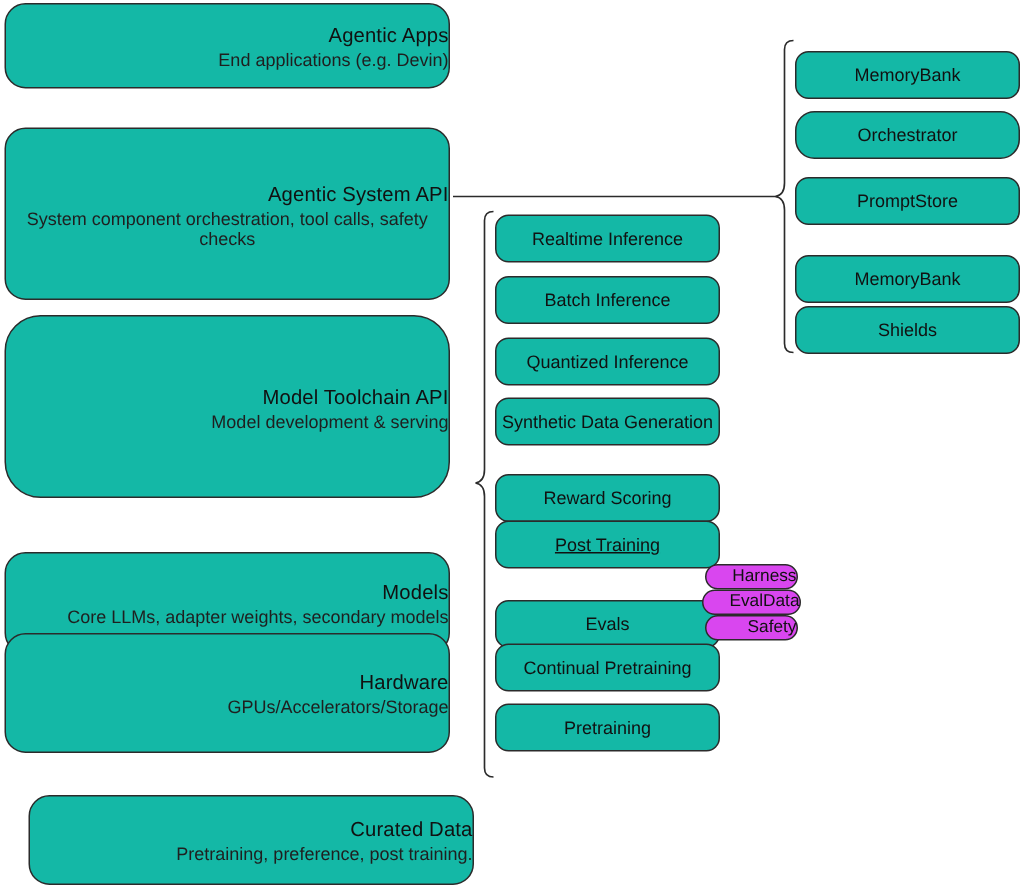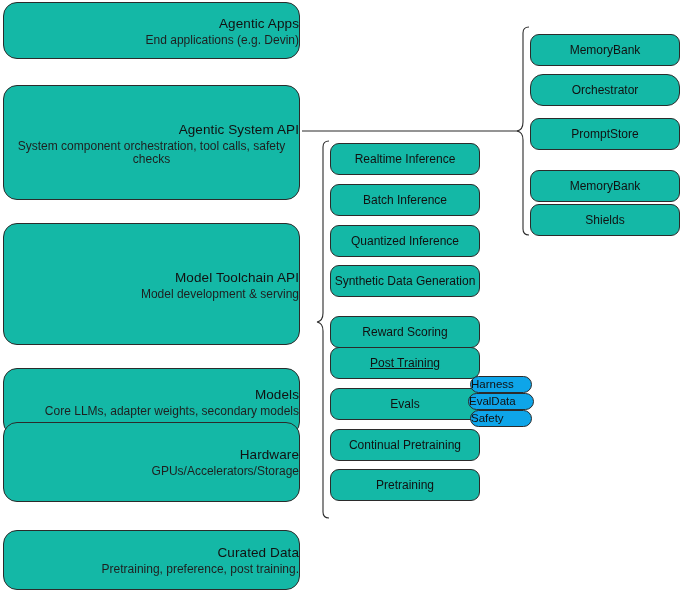--- a/index.html
+++ b/index.html
@@ -56,25 +56,25 @@
   .cap span{display:block;width:100%;text-align:center;line-height:30px;}
 
   .mid{left:330px;width:150px;}
   .right{left:530px;width:150px;}
 
   
   .pill{
     position:absolute;
     border:1px solid #2b2b2b;
     border-radius:999px;
-    background:#0ea5e9;
+    background:#d946ef;
     height:17px;
     line-height:15px;
     font-size:11.5px;
-    text-align:left;
+    text-align:right;
     color:#111;
     box-sizing:border-box;
     white-space:nowrap;
   }
 
   svg.lines{position:absolute;left:0;top:0;width:682px;height:591px;overflow:visible;}
   svg.lines path,svg.lines line{fill:none;stroke:#2b2b2b;stroke-width:1.1;}
 </style>
 </head>
 <body>
@@ -93,36 +93,36 @@
   <div class="node layer" style="top:2px;height:57px;">
     <div class="title">Agentic Apps</div>
     <div class="sub">End applications (e.g. Devin)</div>
   </div>
 
   <div class="node layer" style="top:85px;height:115px;justify-content:flex-start;padding-top:35px;">
     <div class="title">Agentic System API</div>
     <div class="sub">System component orchestration, tool calls, safety checks</div>
   </div>
 
-  <div class="node layer" style="top:223px;height:122px;justify-content:flex-start;padding-top:45px;">
+  <div class="node layer" style="top:210px;height:122px;justify-content:flex-start;padding-top:45px;border-radius:24px;">
     <div class="title">Model Toolchain API</div>
     <div class="sub">Model development &amp; serving</div>
   </div>
 
   <div class="node layer" style="top:368px;height:68px;">
     <div class="title">Models</div>
     <div class="sub">Core LLMs, adapter weights, secondary models</div>
   </div>
 
   <div class="node layer" style="top:422px;height:80px;">
     <div class="title">Hardware</div>
     <div class="sub">GPUs/Accelerators/Storage</div>
   </div>
 
-  <div class="node layer" style="top:530px;height:60px;">
+  <div class="node layer" style="top:530px;height:60px;margin-left:16px;">
     <div class="title">Curated Data</div>
     <div class="sub">Pretraining, preference, post training.</div>
   </div>
 
   <div class="node cap mid" style="top:143px;">
     <span>Realtime Inference</span>
   </div>
   <div class="node cap mid" style="top:184px;">
     <span>Batch Inference</span>
   </div>
@@ -131,21 +131,21 @@
   </div>
   <div class="node cap mid" style="top:265px;">
     <span>Synthetic Data Generation</span>
   </div>
   <div class="node cap mid" style="top:316px;">
     <span>Reward Scoring</span>
   </div>
   <div class="node cap mid" style="top:347px;text-decoration:underline;">
     <span>Post Training</span>
   </div>
-  <div class="node cap mid" style="top:388px;">
+  <div class="node cap mid" style="top:400px;">
     <span>Evals</span>
   </div>
   <div class="node cap mid" style="top:429px;">
     <span>Continual Pretraining</span>
   </div>
   <div class="node cap mid" style="top:469px;">
     <span>Pretraining</span>
   </div>
 
   <div class="pill" style="left:470px;top:376px;width:62px;">Harness</div>

